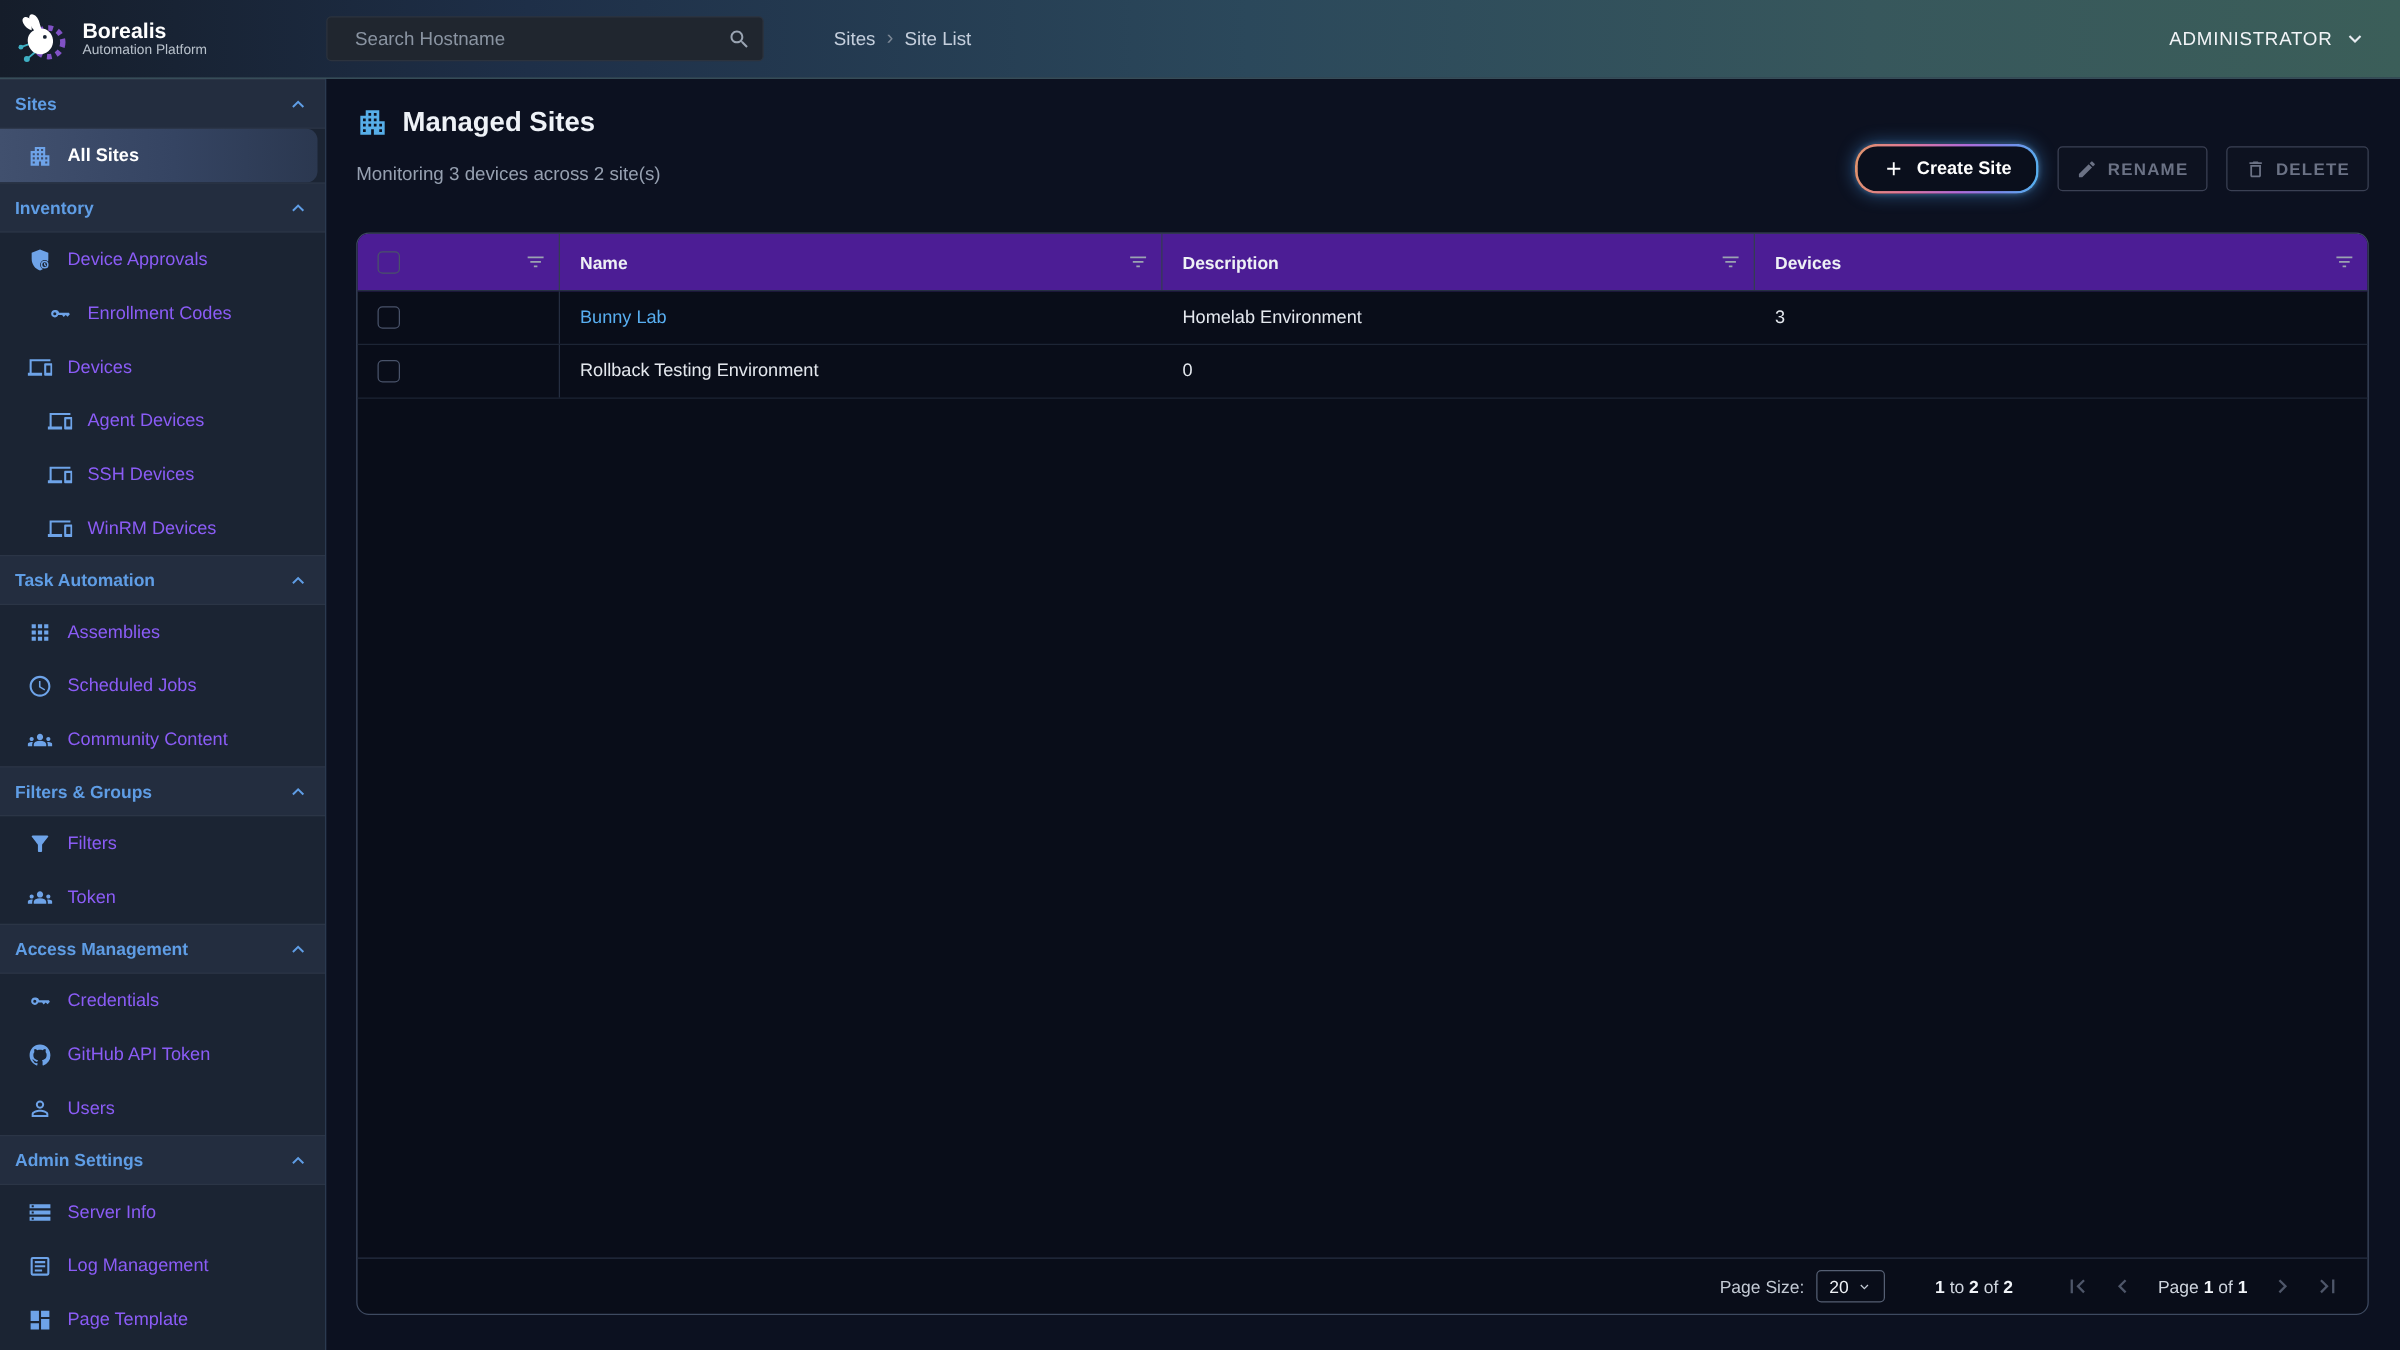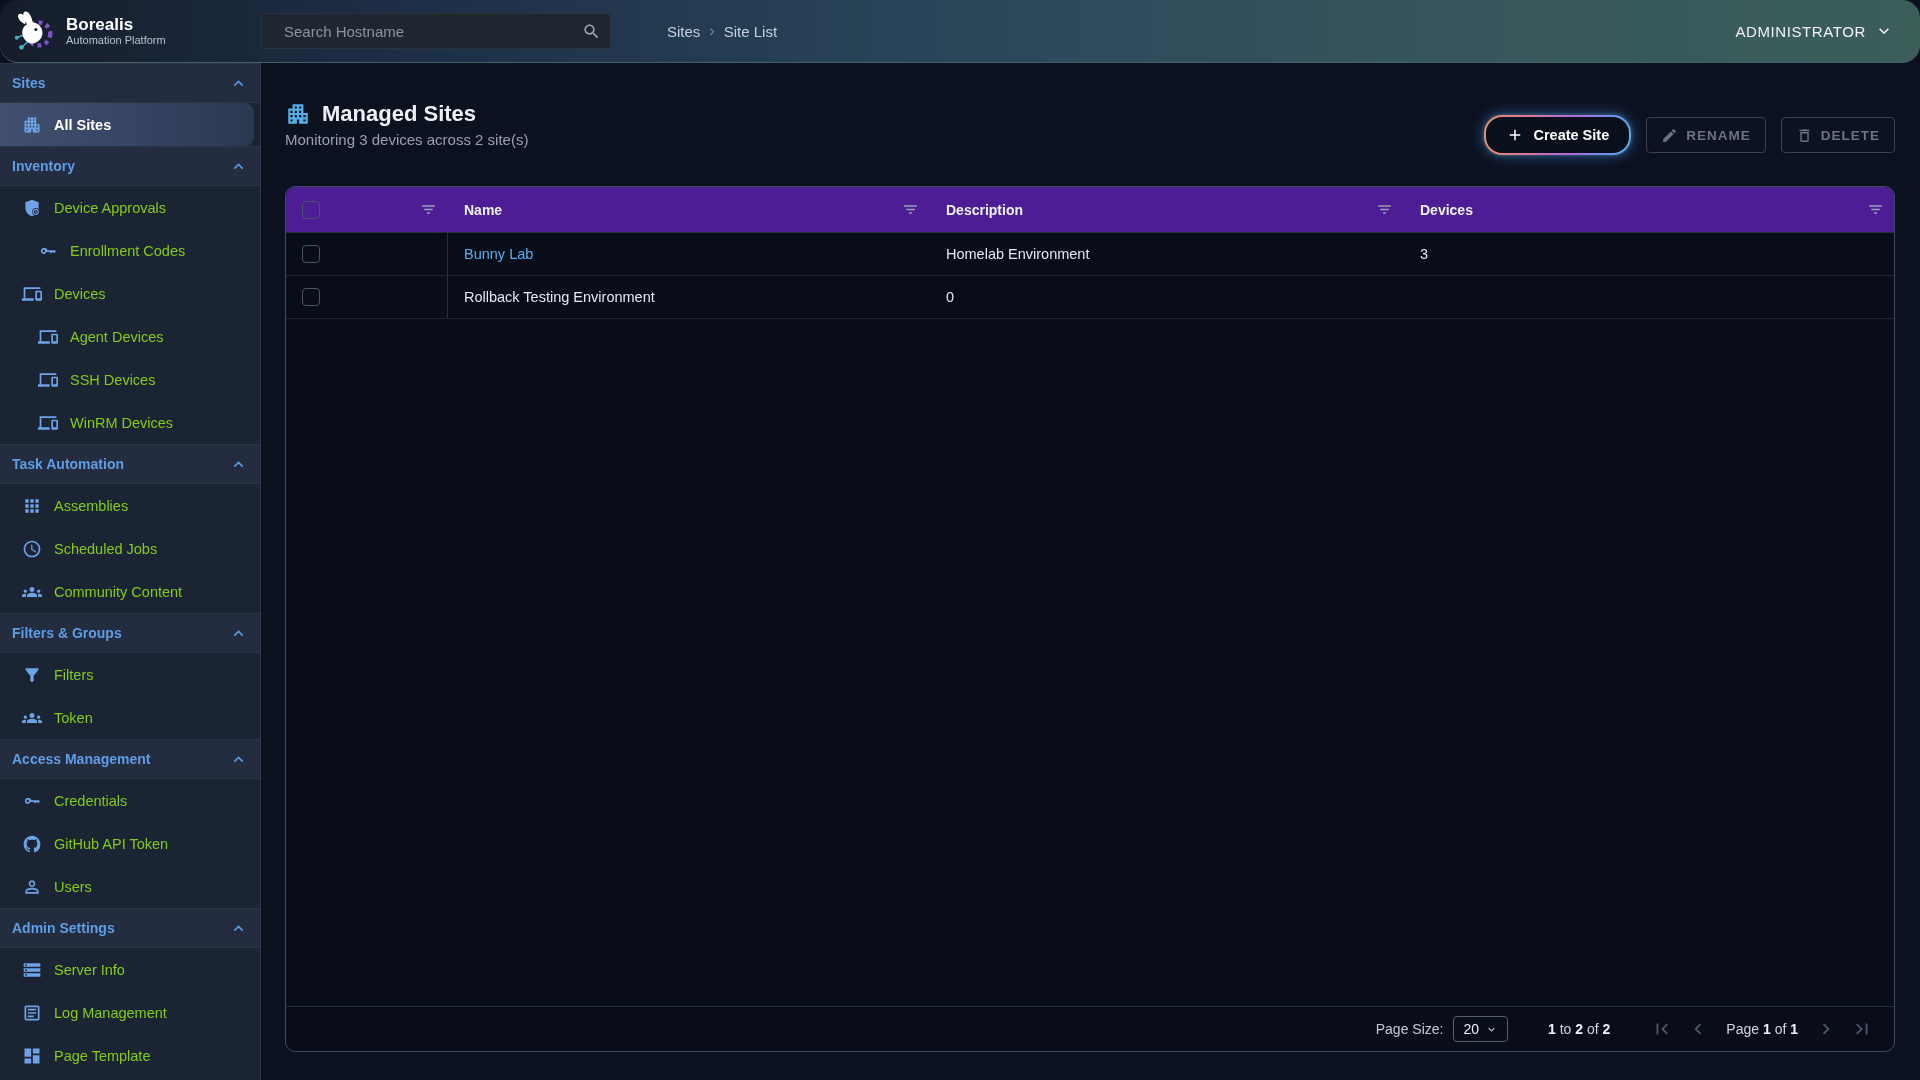--- a/index.html
+++ b/index.html
@@ -2,21 +2,21 @@
 <html><head>
 <meta charset="utf-8">
 <style>
   html,body{margin:0;padding:0;background:#0c1120;}
   .app{position:relative;width:1920px;height:1080px;overflow:hidden;
        font-family:"Liberation Sans",sans-serif;color:#dfe4ec;}
 
   
   .topbar{position:absolute;left:0;top:0;width:100%;height:63px;display:flex;align-items:center;
     background:linear-gradient(90deg,#151d2a 0%,#1e2f48 22%,#2b485b 52%,#37575c 78%,#3b5e59 100%);
-    border-bottom:1px solid #44606b;box-sizing:border-box;z-index:5;border-radius:18px;}
+    border-bottom:1px solid #44606b;box-sizing:border-box;z-index:5;}
   .logo-wrap{width:261px;display:flex;align-items:center;gap:10px;padding-left:10px;box-sizing:border-box;}
   .brand-name{font-size:17px;font-weight:bold;color:#ffffff;line-height:1.1;}
   .brand-tag{font-size:11px;color:#b9c2cc;}
   .searchbox{position:relative;width:350px;height:36px;background:#20262f;border:1px solid #2c333e;
     border-radius:4px;display:flex;align-items:center;box-sizing:border-box;padding-left:12px;}
   .searchbox input{flex:1;background:transparent;border:none;outline:none;color:#cdd3dc;
     font-size:15px;padding:0 10px;font-family:"Liberation Sans",sans-serif;}
   .searchbox input::placeholder{color:#8a94a2;opacity:1;}
   .searchbox .ic{width:19px;height:19px;color:#9aa4b2;margin-right:9px;}
   .breadcrumb{display:flex;align-items:center;gap:9px;margin-left:56px;font-size:15px;color:#c5cfdd;}
@@ -26,33 +26,33 @@
   .admin .ic{width:20px;height:20px;color:#e8ecf1;}
 
   
   .sidebar{position:absolute;left:0;top:63px;bottom:0;width:261px;background:#1b2433;
     border-right:1px solid #2b3a50;box-sizing:border-box;overflow:hidden;}
   .sec-h{height:40px;display:flex;align-items:center;background:#232d3f;
     border-top:1px solid #2b3546;border-bottom:1px solid #2b3546;padding:0 12px;box-sizing:border-box;}
   .sec-h span{color:#5f9de5;font-weight:bold;font-size:14px;}
   .sec-h .ic{margin-left:auto;width:19px;height:19px;color:#5f9de5;}
   .s-item{height:43px;display:flex;align-items:center;gap:12px;padding-left:22px;
-    font-size:14.5px;color:#84cc16;box-sizing:border-box;}
+    font-size:14.5px;color:#8b5cf6;box-sizing:border-box;}
   .s-item .ic{width:20px;height:20px;color:#6ea3e8;flex:0 0 auto;}
   .s-item.lvl2{padding-left:38px;}
   .s-item.selected{background:linear-gradient(90deg,#41506e 0%,#354462 55%,#2b3850 100%);
     border-radius:0 9px 9px 0;margin-right:6px;color:#ffffff;font-weight:bold;}
 
   
   .main{position:absolute;left:261px;right:0;top:63px;bottom:0;
     background:
       radial-gradient(1100px 620px at 88% 0%, rgba(90,60,132,.55), rgba(90,60,132,0) 62%),
       radial-gradient(1500px 900px at 103% 48%, rgba(72,48,110,.30), rgba(72,48,110,0) 55%),
       linear-gradient(160deg,#101b2e 0%,#121a2c 40%,#131426 72%,#15122​2 100%, #151222 100%);}
-  .page-head{position:absolute;left:24px;top:38px;display:flex;align-items:center;gap:11px;}
+  .page-head{position:absolute;left:24px;top:22px;display:flex;align-items:center;gap:11px;}
   .page-head .ic{width:26px;height:26px;color:#57aee8;}
   .page-title{font-size:22px;font-weight:bold;color:#eef2f7;}
   .page-sub{position:absolute;left:24px;top:68px;font-size:15px;color:#96a0b0;}
 
   .actions{position:absolute;right:25px;top:52px;display:flex;align-items:center;gap:15px;}
   .btn-create{height:36px;padding:0 20px;border-radius:18px;display:flex;align-items:center;gap:9px;
     font-size:14.5px;font-weight:bold;color:#ffffff;cursor:pointer;
     background:linear-gradient(#0a0f1c,#0a0f1c) padding-box,
       linear-gradient(100deg,#e0956a 0%,#e07898 28%,#b06ad8 58%,#7a86e8 78%,#52b4f0 100%) border-box;
     border:2px solid transparent;

